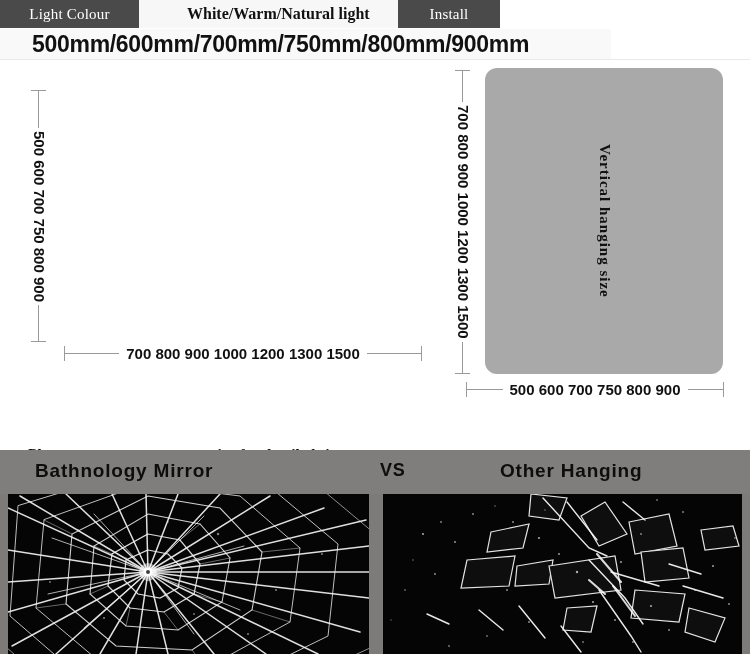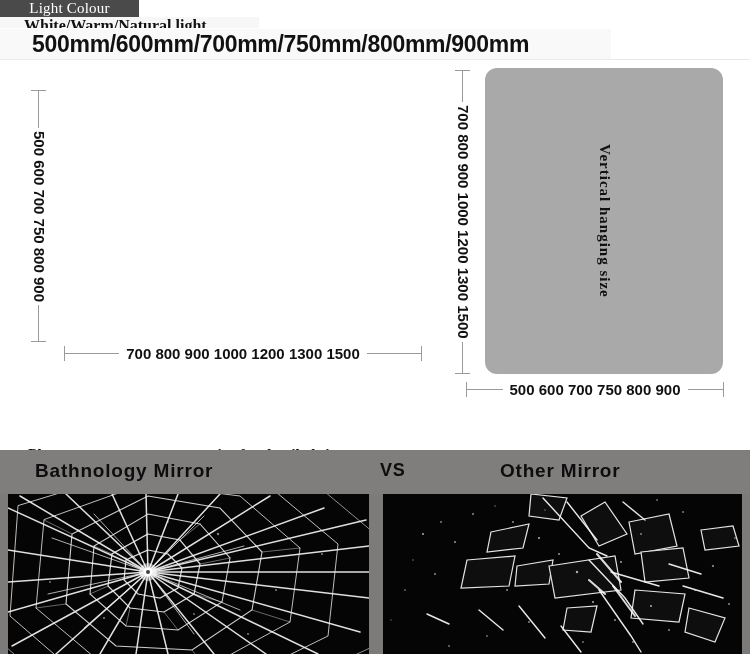--- a/index.html
+++ b/index.html
@@ -8,42 +8,42 @@
     font-family:"Liberation Serif", serif;
     background:#ffffff;
     position:relative;
     overflow:hidden;
   }
 
   
   .spec-table { width:750px; height:60px; position:relative; background:#ffffff; }
 
   .spec-row { position:absolute; left:0; width:750px; display:flex; align-items:stretch; }
-  .row-light { top:0; height:28px;flex-direction:column; }
+  .row-light { top:0; height:28px; }
   .row-size  { top:29px; height:31px; }
 
   .cell-key {
     background:#4a4a4a;
     color:#ffffff;
     display:flex; align-items:center; justify-content:center;
     font-family:"Liberation Serif", serif;
     font-size:15px;
     letter-spacing:.2px;
   }
   .cell-val {
     background:#f7f7f7;
     color:#111111;
     display:flex; align-items:center;
     font-family:"Liberation Serif", serif;
     font-weight:bold;
     font-size:16px;
   }
 
   .k-light  { width:139px; }
-  .v-light  { width:259px; padding-left:24px; }
+  .v-light  { width:259px; padding-left:48px; }
   .k-install{ width:102px; }
   .v-install{ width:250px; padding-left:14px; font-size:15px; }
 
   .k-size   { width:139px; font-size:15px; }
   .v-size   {
     width:611px; padding-left:32px;
     font-family:"Liberation Sans", sans-serif;
     font-weight:bold; font-size:23px; letter-spacing:-0.3px;
     background:#f9f9f9;
   }
@@ -159,21 +159,21 @@
   .photo svg { display:block; width:100%; height:100%; }
 </style>
 </head>
 <body>
 
 <div class="spec-table">
 
   <div class="spec-row row-light">
     <div class="cell-key k-light">Light Colour</div>
     <div class="cell-val v-light">White/Warm/Natural light</div>
-    <div class="cell-key k-install">Mirror</div>
+    <div class="cell-key k-install">Install</div>
   </div>
 
   <div class="spec-sep"></div>
 
   <div class="spec-row row-size">
     <div class="cell-val v-size">500mm/600mm/700mm/750mm/800mm/900mm</div>
   </div>
 
   <div class="spec-underline"></div>
 </div>
@@ -233,21 +233,21 @@
     <div>Please contact customer service for detailed size,</div>
     <div>We accept customized size according to customer requirements.</div>
   </div>
 </div>
 
 <div class="compare">
 
   <div class="compare-banner">
     <div class="cmp-title cmp-left">Bathnology Mirror</div>
     <div class="cmp-title cmp-vs">VS</div>
-    <div class="cmp-title cmp-right">Other Mirror</div>
+    <div class="cmp-title cmp-right">Other Hanging</div>
   </div>
 
   <div class="photo photo-left">
     <svg viewBox="0 0 361 160" preserveAspectRatio="none">
       <rect x="0" y="0" width="361" height="160" fill="#050505"></rect>
       <g stroke="#f2f2f2" fill="none" stroke-linecap="round">
 
         <g stroke-width="1.5" opacity="0.92">
           <path d="M140 78 L0 14"></path>
             <path d="M140 78 L12 2"></path>

